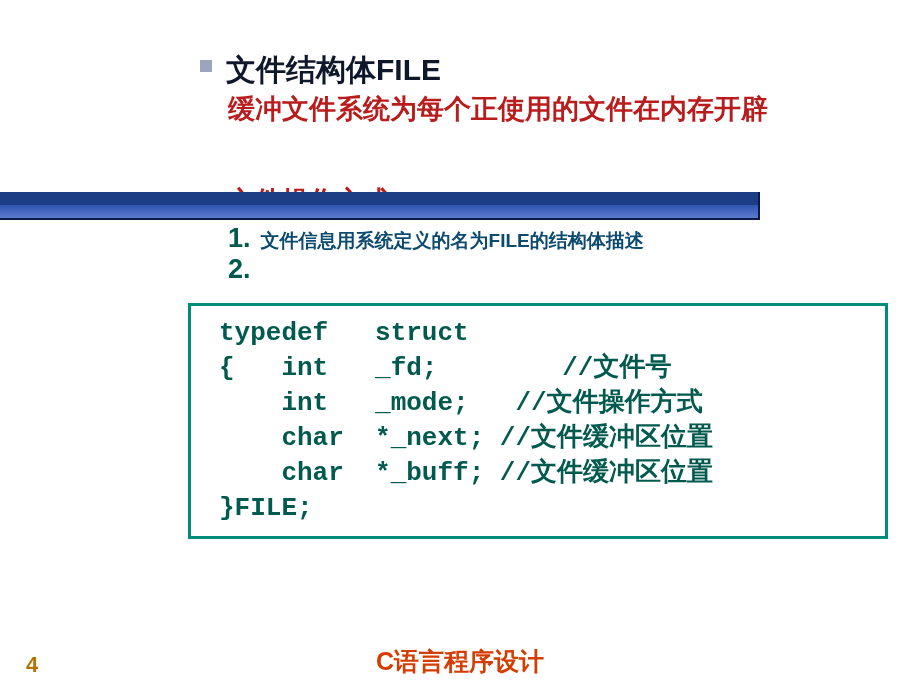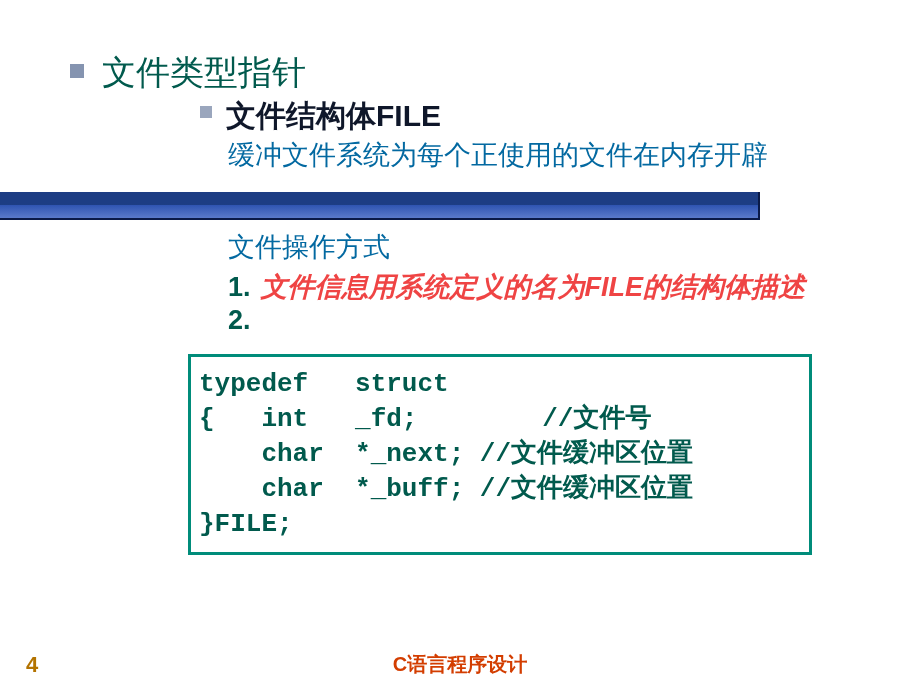--- a/index.html
+++ b/index.html
@@ -6,41 +6,37 @@
   html, body { width: 920px; height: 690px; font-family: "Microsoft YaHei", "SimSun", Arial, sans-serif; background: #fff; overflow: hidden; }
   .slide { width: 920px; height: 690px; position: relative; padding: 50px 70px 0 70px; }
   .blue-band { position: absolute; top: 192px; left: 0; height: 28px; background: linear-gradient(180deg,#1d3d84 0%,#1d3d84 48%,#3156b3 52%,#5a7acb 100%); width: 760px; border-right: 2px solid #0a1a48; border-bottom: 2px solid #0a1a48; }
   .row { display: flex; align-items: flex-start; }
   .bullet { width: 14px; height: 14px; background: #8594b0; flex: 0 0 auto; margin-top: 14px; margin-right: 18px; }
   .bullet.small { width: 12px; height: 12px; margin-top: 10px; margin-right: 14px; background: #9aa6bd; }
   .h1 { font-size: 34px; color: #015a4d; line-height: 1.35; }
   .h2 { font-size: 30px; color: #0f172a; font-weight: bold; line-height: 1.3; }
   .body-indent { padding-left: 130px; }
   .sub-indent { padding-left: 158px; }
-  .body-text { font-size: 27px; color: #0369a1; font-weight: normal; line-height: 1.55; }
+  .body-text { font-size: 27px; color: #b91c1c; font-weight: bold; line-height: 1.55; }
   .ol-num { color: #015a4d; font-weight: bold; margin-right: 10px; font-size: 27px; }
-  .li-text { font-size: 27px; color: #ef4444; font-weight: bold; font-style: italic; }
+  .li-text { font-size: 19px; color: #0c4a6e; font-weight: bold; }
   .ol-row { display: flex; align-items: baseline; }
-  .code-box { margin: 18px 40px 0 118px; border: 3px solid #008c7a; padding: 10px 16px 10px 8px; width: 624px; }
+  .code-box { margin: 18px 40px 0 118px; border: 3px solid #008c7a; padding: 10px 16px 10px 28px; width: 700px; }
   .code-line { font-family: "Consolas","Courier New",monospace; font-size: 26px; color: #015a4d; font-weight: bold; white-space: pre; line-height: 1.35; }
   .footer { position: absolute; left: 0; bottom: 12px; width: 100%; }
   .page-num { position: absolute; left: 26px; bottom: 0; color: #b37300; font-weight: bold; font-size: 22px; }
-  .footer-title { text-align: center; color: #d33d00; font-weight: bold; font-size: 20px; }
+  .footer-title { text-align: center; color: #d33d00; font-weight: bold; font-size: 25px; }
   .gap { height: 50px; }
 </style>
 </head>
 <body>
 
 <div class="slide">
   <div class="blue-band"></div>
 
-  <div class="row">
-    <span class="bullet"></span>
-    <span class="h1">文件类型指针</span>
-  </div>
 
   <div class="row body-indent">
     <span class="bullet small"></span>
     <span class="h2">文件结构体FILE</span>
   </div>
 
   <div class="sub-indent">
     <div class="body-text">缓冲文件系统为每个正使用的文件在内存开辟</div>
     <div class="gap"></div>
     <div class="body-text">文件操作方式</div>
@@ -50,20 +46,21 @@
       <span class="li-text">文件信息用系统定义的名为FILE的结构体描述</span>
     </div>
     <div class="ol-row">
       <span class="ol-num">2.</span>
     </div>
   </div>
 
   <div class="code-box">
     <div class="code-line">typedef   struct</div>
     <div class="code-line">{   int   _fd;        //文件号</div>
+    <div class="code-line">    int   _mode;   //文件操作方式</div>
     <div class="code-line">    char  *_next; //文件缓冲区位置</div>
     <div class="code-line">    char  *_buff; //文件缓冲区位置</div>
     <div class="code-line">}FILE;</div>
   </div>
 
   <div class="footer">
     <div class="page-num">4</div>
     <div class="footer-title">C语言程序设计</div>
   </div>
 </div>

